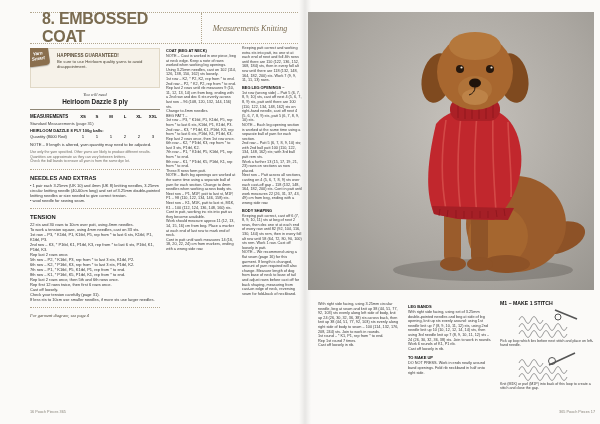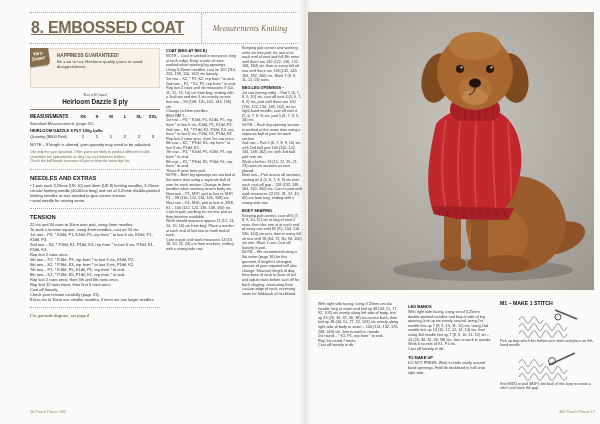--- a/index.html
+++ b/index.html
@@ -4,22 +4,22 @@
 <style>
   html,body{margin:0;padding:0;background:#e8e6e2;}
   .spread{position:relative;width:600px;height:424px;background:#fbfaf8;overflow:hidden;
           font-family:"Liberation Sans",sans-serif;color:#333;}
   .gutter{position:absolute;left:299px;top:0;width:12px;height:424px;
           background:linear-gradient(90deg,rgba(0,0,0,0) 0%,rgba(0,0,0,0.08) 50%,rgba(0,0,0,0) 100%);}
 
   
   .pattern-header{position:absolute;left:30px;top:12px;width:268px;height:30px;
        border-top:1px dotted #b3a78f;border-bottom:1px dotted #b3a78f;display:flex;align-items:stretch;}
-  .title{margin:1px;flex:1;display:flex;align-items:center;font-size:16px;font-weight:bold;
-       letter-spacing:-0.3px;color:#7a6b50;text-transform:uppercase;text-decoration:underline;}
+  .title{margin:12px;flex:1;display:flex;align-items:center;font-size:16px;font-weight:bold;
+       letter-spacing:-0.3px;color:#7a6b50;text-transform:uppercase;}
   .level{width:96px;border-left:1px dotted #b3a78f;display:flex;align-items:center;justify-content:center;
        font-family:"Liberation Serif",serif;font-style:italic;font-size:8px;color:#7a6b50;}
 
   
   .sidebar{position:absolute;left:30px;top:48px;width:130px;height:354px;overflow:hidden;}
   .guarantee{position:relative;background:#f6f2e9;border:1px solid #e0d8c6;padding:4px 4px 4px 26px;min-height:30px;}
   .badge{position:absolute;left:-4px;top:-3px;width:22px;height:20px;background:#8a6f4e;border-radius:4px;
        transform:rotate(-8deg);display:flex;flex-direction:column;align-items:center;justify-content:center;
        color:#fff;font-style:italic;font-size:4.6px;line-height:5px;font-weight:bold;box-shadow:0 1px 1px rgba(0,0,0,.25);}
   .g-head{font-size:4.6px;font-weight:bold;color:#5c4f3a;margin-bottom:1px;}

